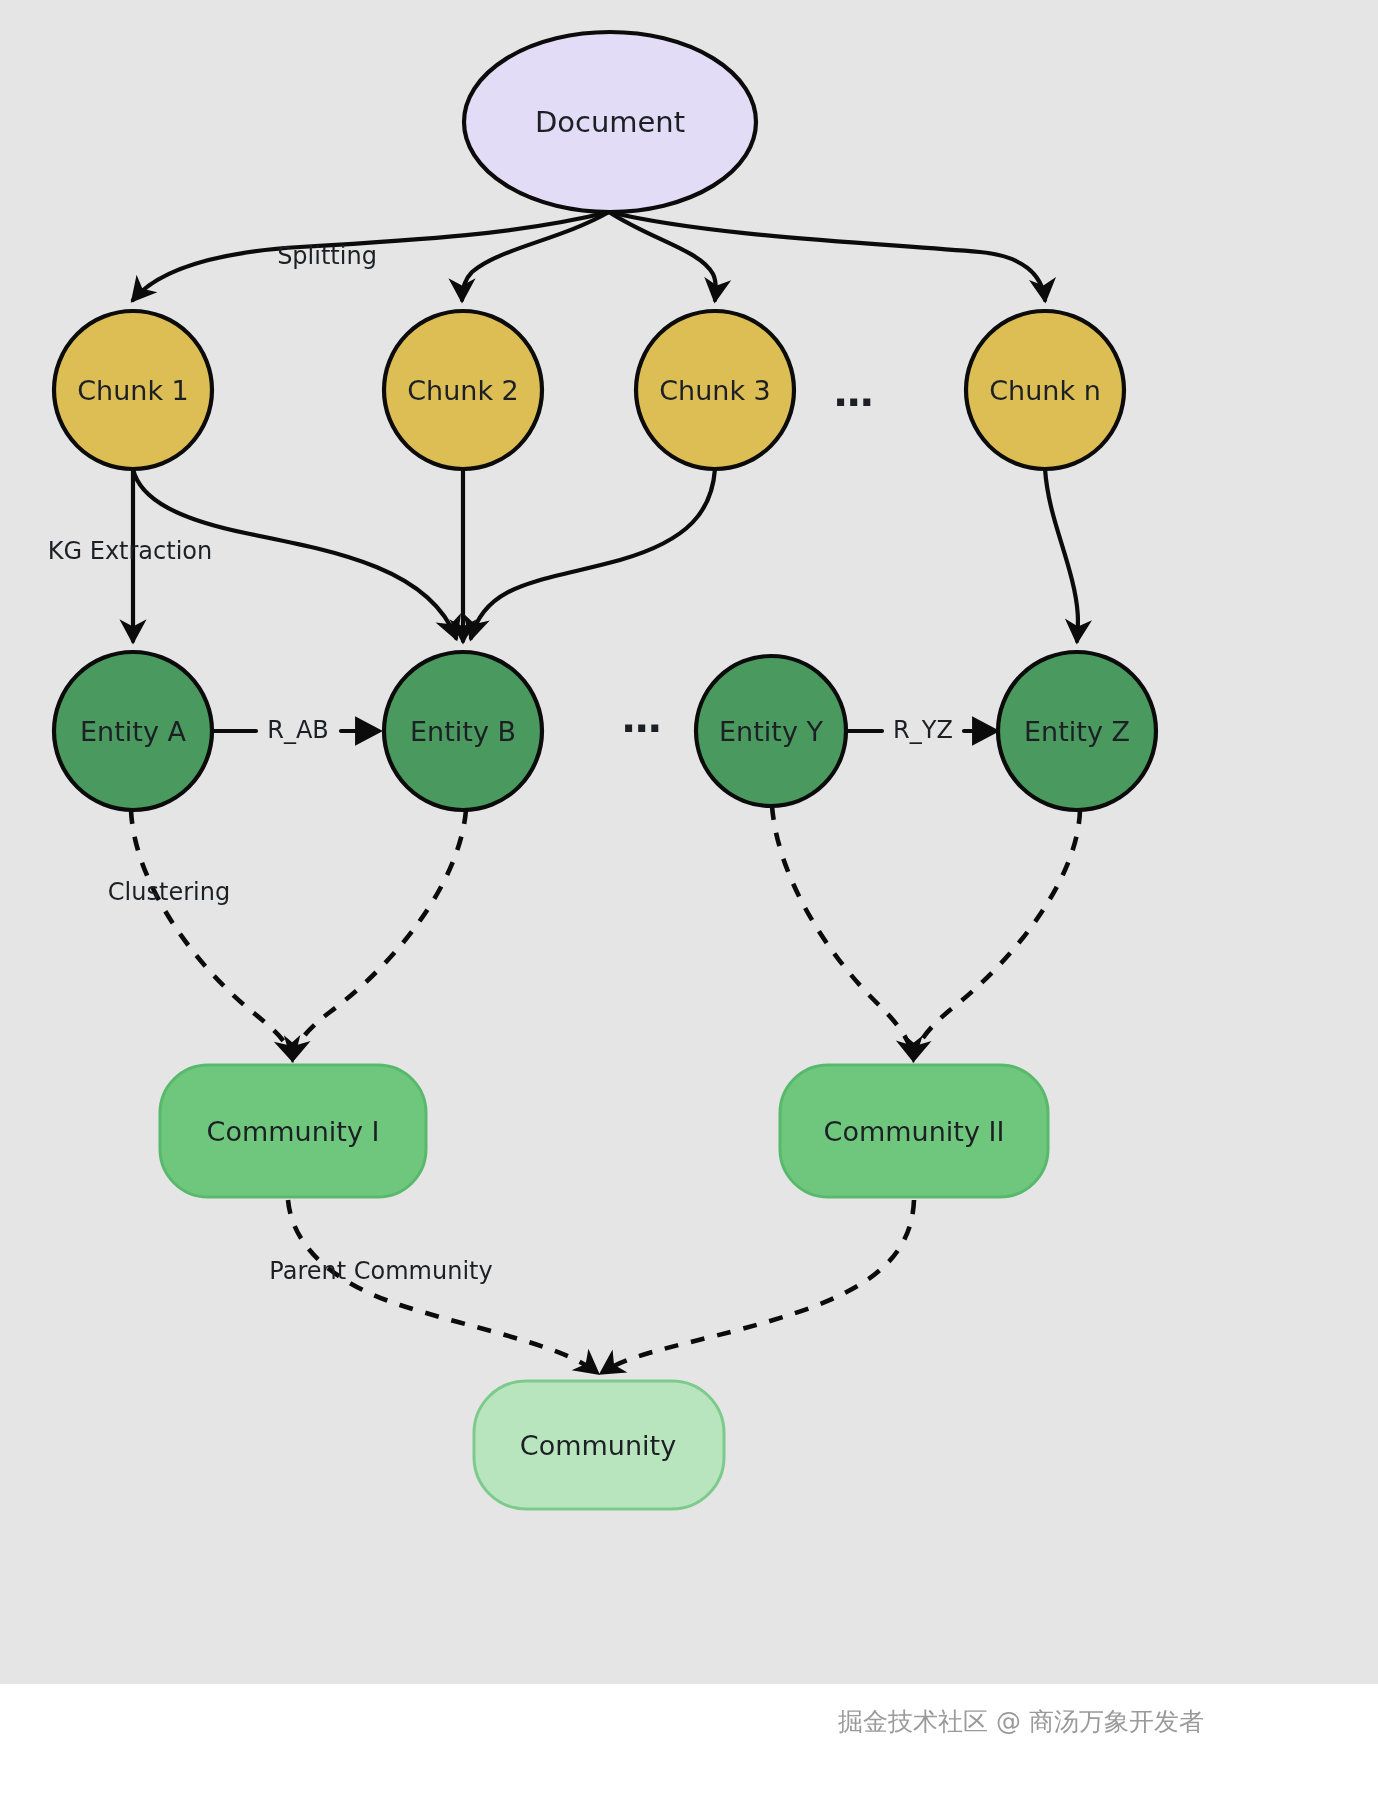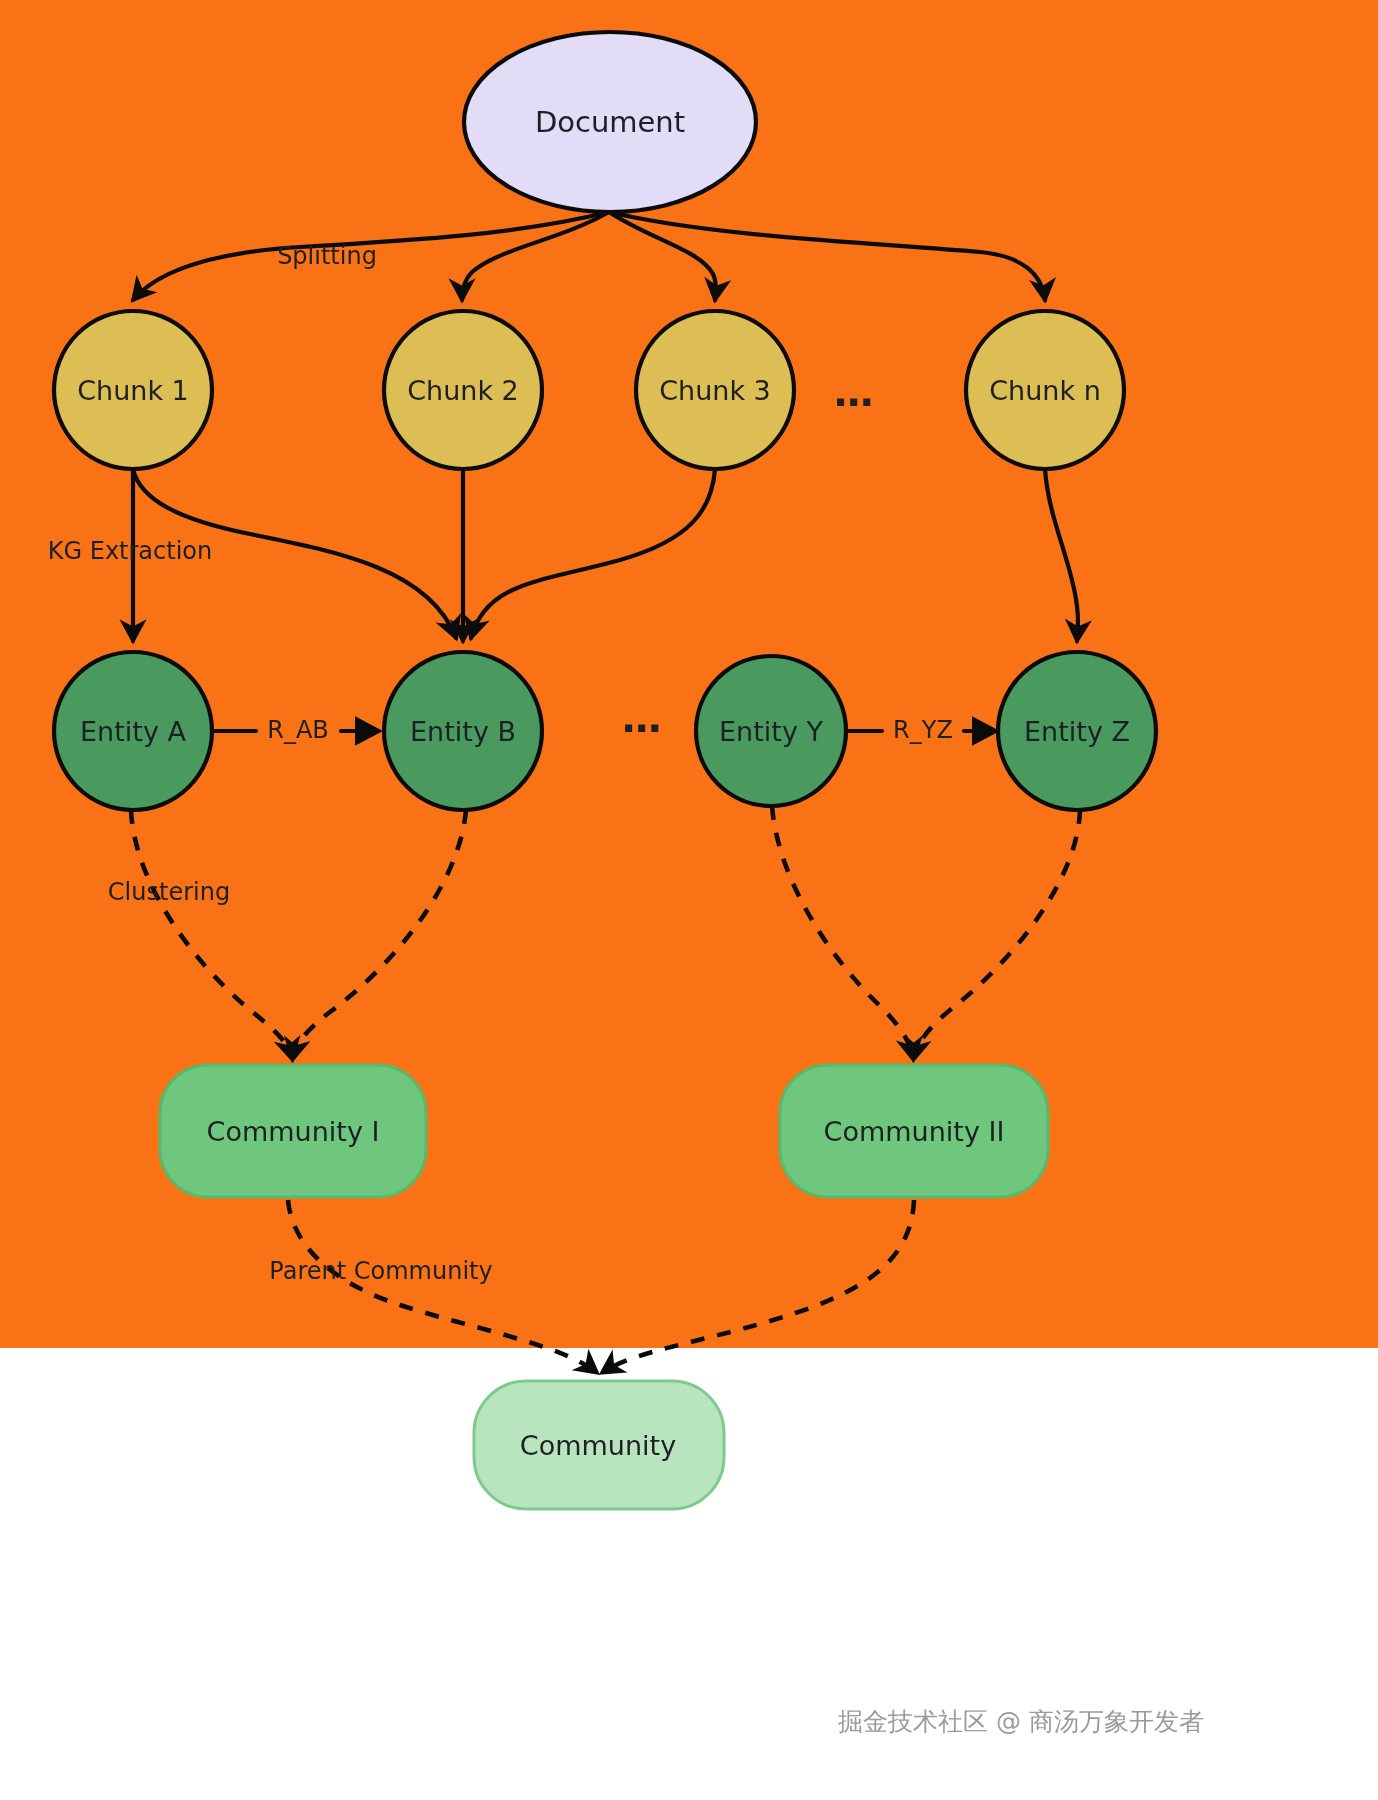--- a/index.html
+++ b/index.html
@@ -1,18 +1,18 @@
 <!DOCTYPE html>
 <html><head>
 <meta charset="utf-8">
 <style>
   html,body{margin:0;padding:0;background:#ffffff;}
   body{width:1378px;height:1800px;overflow:hidden;
        font-family:"DejaVu Sans","Liberation Sans",sans-serif;}
-  #stage{position:relative;width:1378px;height:1348px;background:#f97316;}
+  #stage{position:relative;width:1378px;height:1684px;background:#e5e5e5;}
   svg#diagram{position:absolute;left:0;top:0;width:1378px;height:1800px;display:block;}
   .node-label{font-family:"DejaVu Sans","Liberation Sans",sans-serif;
               font-size:27px;fill:#1c2024;text-anchor:middle;dominant-baseline:middle;}
   .node-label.doc{font-size:29px;}
   .edge-label{font-family:"DejaVu Sans","Liberation Sans",sans-serif;
               font-size:24px;fill:#1c2024;text-anchor:middle;dominant-baseline:middle;}
   .ellipsis{font-family:"DejaVu Sans","Liberation Sans",sans-serif;
             font-size:40px;fill:#1c2024;text-anchor:middle;dominant-baseline:middle;
             letter-spacing:2px;font-weight:700;}
   .wm{font-family:"DejaVu Sans","Liberation Sans",sans-serif;

